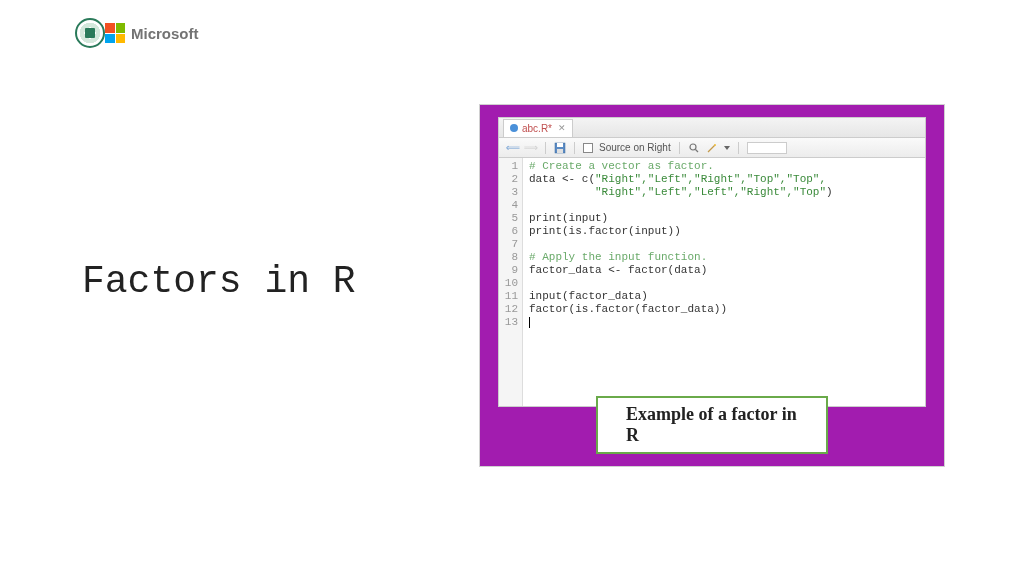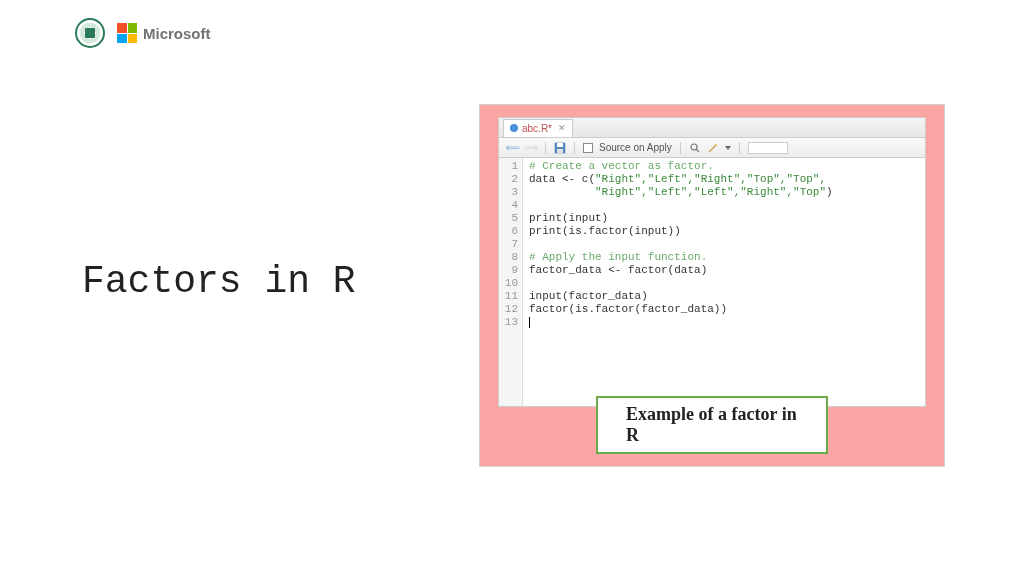--- a/index.html
+++ b/index.html
@@ -12,21 +12,21 @@
       background: #ffffff;
       position: relative;
       overflow: hidden;
     }
     .header {
       position: absolute;
       top: 18px;
       left: 75px;
       display: flex;
       align-items: center;
-      gap: 12px;
+      gap: 0;
     }
     .seal-logo {
       width: 30px;
       height: 30px;
       border-radius: 50%;
       border: 2px solid #2a7a5a;
       background: radial-gradient(circle, #ffffff 30%, #d4e8dc 31%, #d4e8dc 55%, #ffffff 56%);
       position: relative;
     }
     .seal-logo::after {
@@ -69,21 +69,21 @@
       color: #222;
       font-weight: 400;
       font-family: Liberation Mono, monospace;
     }
     .editor-panel {
       position: absolute;
       top: 104px;
       left: 479px;
       width: 466px;
       height: 363px;
-      background: #fca5a5;
+      background: #a21caf;
       border: 1px solid #d0d0d0;
     }
     .editor-inner {
       position: absolute;
       top: 12px;
       left: 18px;
       right: 18px;
       height: 290px;
       background: #ffffff;
       border: 1px solid #cccccc;
@@ -222,21 +222,21 @@
       <span class="sep"></span>
       <span class="tb-icon save-icon">
         <svg width="12" height="12" viewBox="0 0 12 12">
             <rect x="1" y="1" width="10" height="10" fill="#5b8bc4" stroke="#3a6a9a" stroke-width="0.5"></rect>
             <rect x="3" y="1" width="6" height="4" fill="#fff"></rect>
             <rect x="3" y="7" width="6" height="4" fill="#e0e0e0"></rect>
           </svg>
       </span>
       <span class="sep"></span>
       <span class="checkbox-empty"></span>
-      <span>Source on Apply</span>
+      <span>Source on Right</span>
       <span class="sep"></span>
       <span class="tb-icon mag">
         <svg width="12" height="12" viewBox="0 0 12 12">
             <circle cx="5" cy="5" r="3" fill="none" stroke="#777" stroke-width="1.2"></circle>
             <line x1="7.5" y1="7.5" x2="10" y2="10" stroke="#777" stroke-width="1.2"></line>
           </svg>
       </span>
       <span class="tb-icon wand">
         <svg width="12" height="12" viewBox="0 0 12 12">
             <line x1="2" y1="10" x2="9" y2="3" stroke="#c49a4a" stroke-width="1.2"></line>

